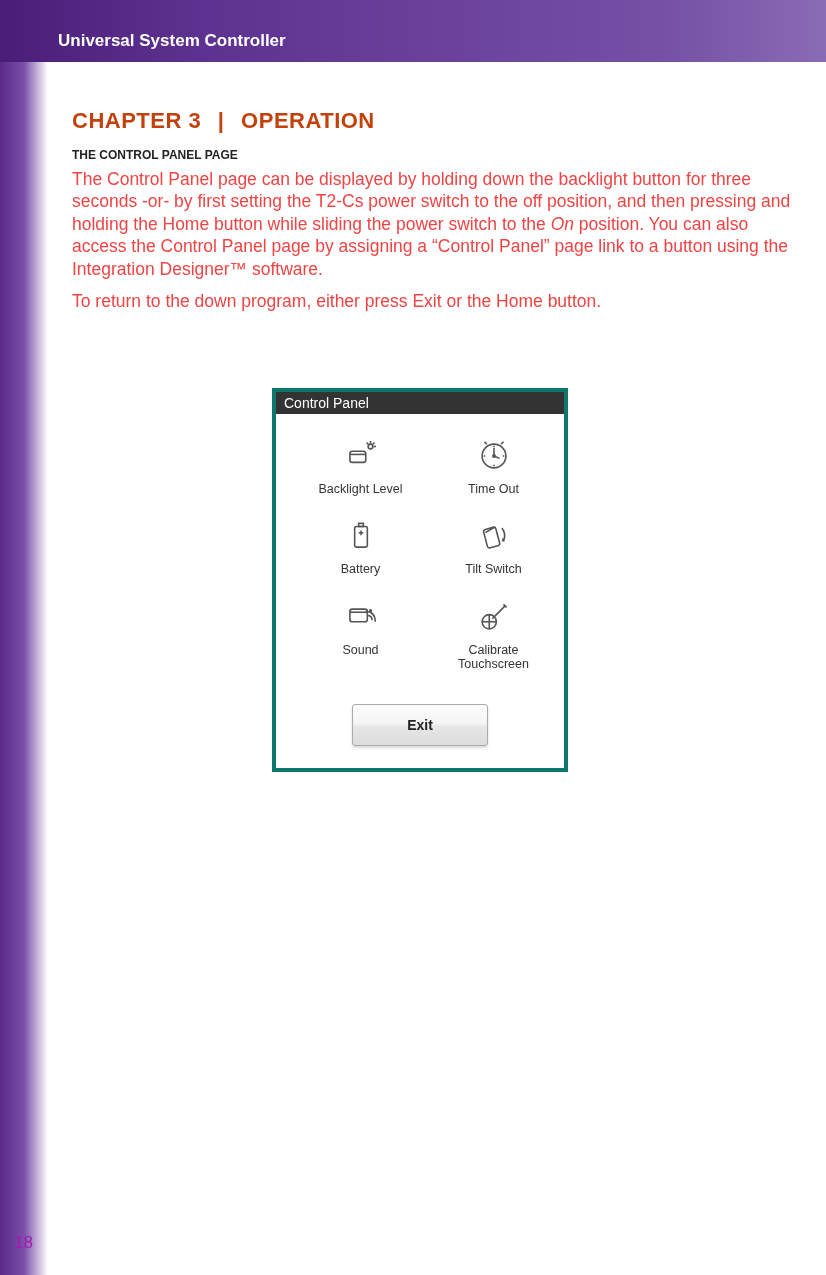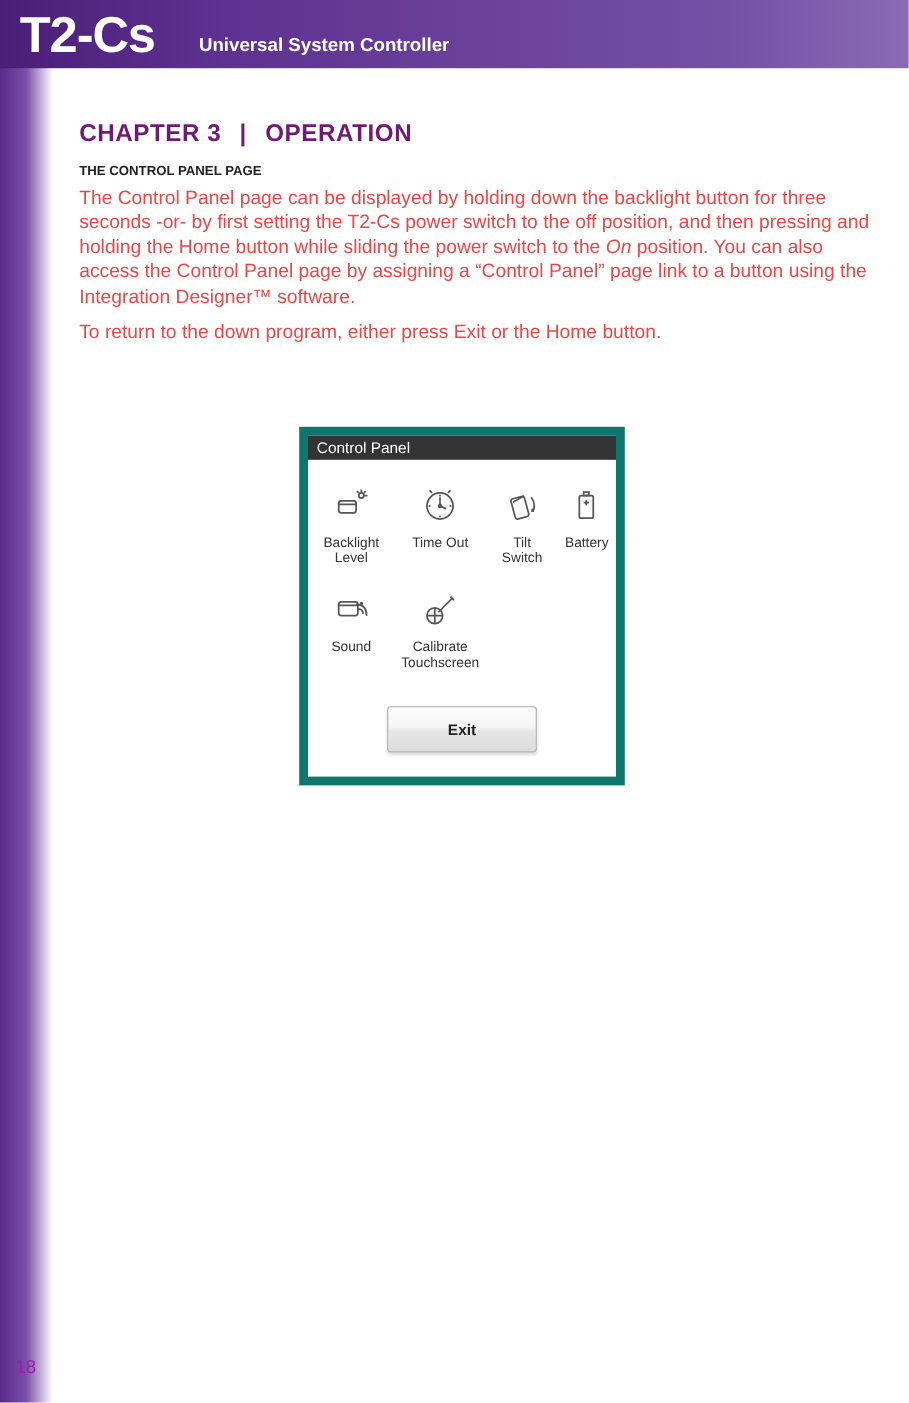--- a/index.html
+++ b/index.html
@@ -41,21 +41,21 @@
     margin-left: 40px;
     margin-top: 20px;
     font-family: Verdana, Arial, sans-serif;
   }
   .content {
     position: absolute;
     left: 72px; right: 30px; top: 108px;
     color: #222;
   }
   .chapter {
-    color: #701a75;
+    color: #c2410c;
     font-weight: 700;
     font-size: 22px;
     letter-spacing: 0.5px;
     font-family: Verdana, Arial, sans-serif;
   }
   .chapter .sep { margin: 0 10px; }
   .section-h {
     font-weight: 700;
     font-size: 12px;
     margin-top: 14px;
@@ -68,36 +68,36 @@
     margin-top: 6px;
     font-family: Verdana, Arial, sans-serif;
     color: #ef4444;
   }
   .em { font-style: italic; }
   .device {
     position: absolute;
     left: 272px;
     top: 388px;
     width: 296px;
-    border: 8px solid #0f766e;
+    border: 4px solid #0f766e;
     background: #fff;
   }
   .device-title {
     background: #333;
     color: #fff;
     font-size: 14px;
     padding: 3px 8px;
     font-family: Arial, sans-serif;
   }
   .grid {
     display: grid;
-    grid-template-columns: repeat(4, 1fr);
+    grid-template-columns: repeat(2, 1fr);
     column-gap: 10px;
     row-gap: 26px;
-    padding: 22px 14px 24px 14px;
+    padding: 22px 14px 24px 28px;
     gap: 20px;
   }
   .cell {
     text-align: center;
     font-size: 12.5px;
     color: #333;
     font-family: Arial, sans-serif;
     line-height: 1.15;
   }
   .iconbox {
@@ -132,21 +132,20 @@
     font-family: Verdana, Arial, sans-serif;
     z-index: 3;
   }
 </style>
 </head>
 <body>
 
 <div class="left-strip"></div>
 
 <div class="header-bar">
-  <span class="product">T2-Cs</span>
   <span class="subtitle">Universal System Controller</span>
 </div>
 
 <div class="content">
   <div class="chapter">
     <span>CHAPTER 3</span>
     <span class="sep">|</span>
     <span>OPERATION</span>
   </div>
   <div class="section-h">THE CONTROL PANEL PAGE</div>
@@ -188,39 +187,39 @@
           <path d="M15 9 L12 6 M33 9 L36 6"></path>
           <circle cx="24" cy="24" r="1.5" fill="#555"></circle>
         </svg>
       </div>
       <div>Time Out</div>
     </div>
 
     <div class="cell">
       <div class="iconbox">
         <svg viewBox="0 0 48 48" fill="none" stroke="#555" stroke-width="2">
+          <rect x="16" y="12" width="16" height="26" rx="2"></rect>
+          <rect x="21" y="8" width="6" height="4"></rect>
+          <line x1="21" y1="20" x2="27" y2="20"></line>
+          <line x1="24" y1="17" x2="24" y2="23"></line>
+        </svg>
+      </div>
+      <div>Battery</div>
+    </div>
+
+    <div class="cell">
+      <div class="iconbox">
+        <svg viewBox="0 0 48 48" fill="none" stroke="#555" stroke-width="2">
           <rect x="13" y="14" width="16" height="24" rx="3" transform="rotate(-15 21 26)"></rect>
           <line x1="15" y1="18" x2="29" y2="14" transform="rotate(-15 21 26)"></line>
           <path d="M34 14 Q40 22 36 30"></path>
           <path d="M34 30 L36 30 L35 27"></path>
         </svg>
       </div>
       <div>Tilt Switch</div>
-    </div>
-
-    <div class="cell">
-      <div class="iconbox">
-        <svg viewBox="0 0 48 48" fill="none" stroke="#555" stroke-width="2">
-          <rect x="16" y="12" width="16" height="26" rx="2"></rect>
-          <rect x="21" y="8" width="6" height="4"></rect>
-          <line x1="21" y1="20" x2="27" y2="20"></line>
-          <line x1="24" y1="17" x2="24" y2="23"></line>
-        </svg>
-      </div>
-      <div>Battery</div>
     </div>
 
     <div class="cell">
       <div class="iconbox">
         <svg viewBox="0 0 48 48" fill="none" stroke="#555" stroke-width="2">
           <rect x="10" y="14" width="22" height="16" rx="3"></rect>
           <line x1="10" y1="18" x2="32" y2="18"></line>
           <path d="M32 22 Q38 22 38 28"></path>
           <path d="M30 17 Q42 17 42 30"></path>
           <circle cx="36" cy="16" r="1" fill="#555"></circle>

